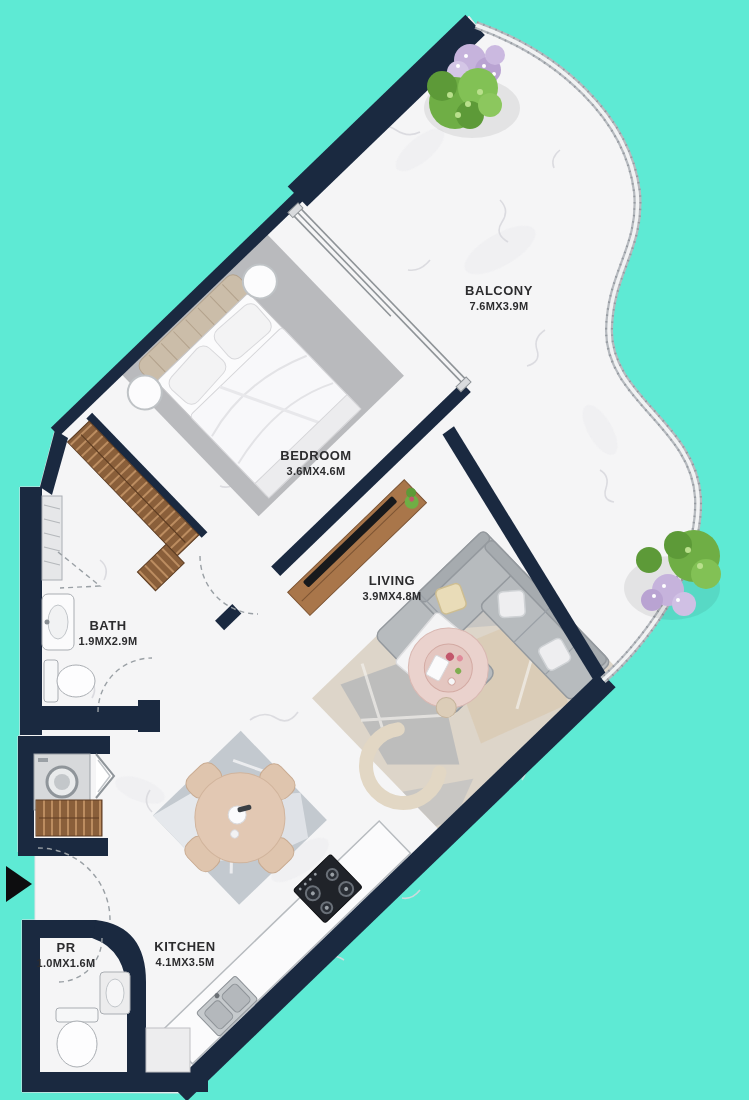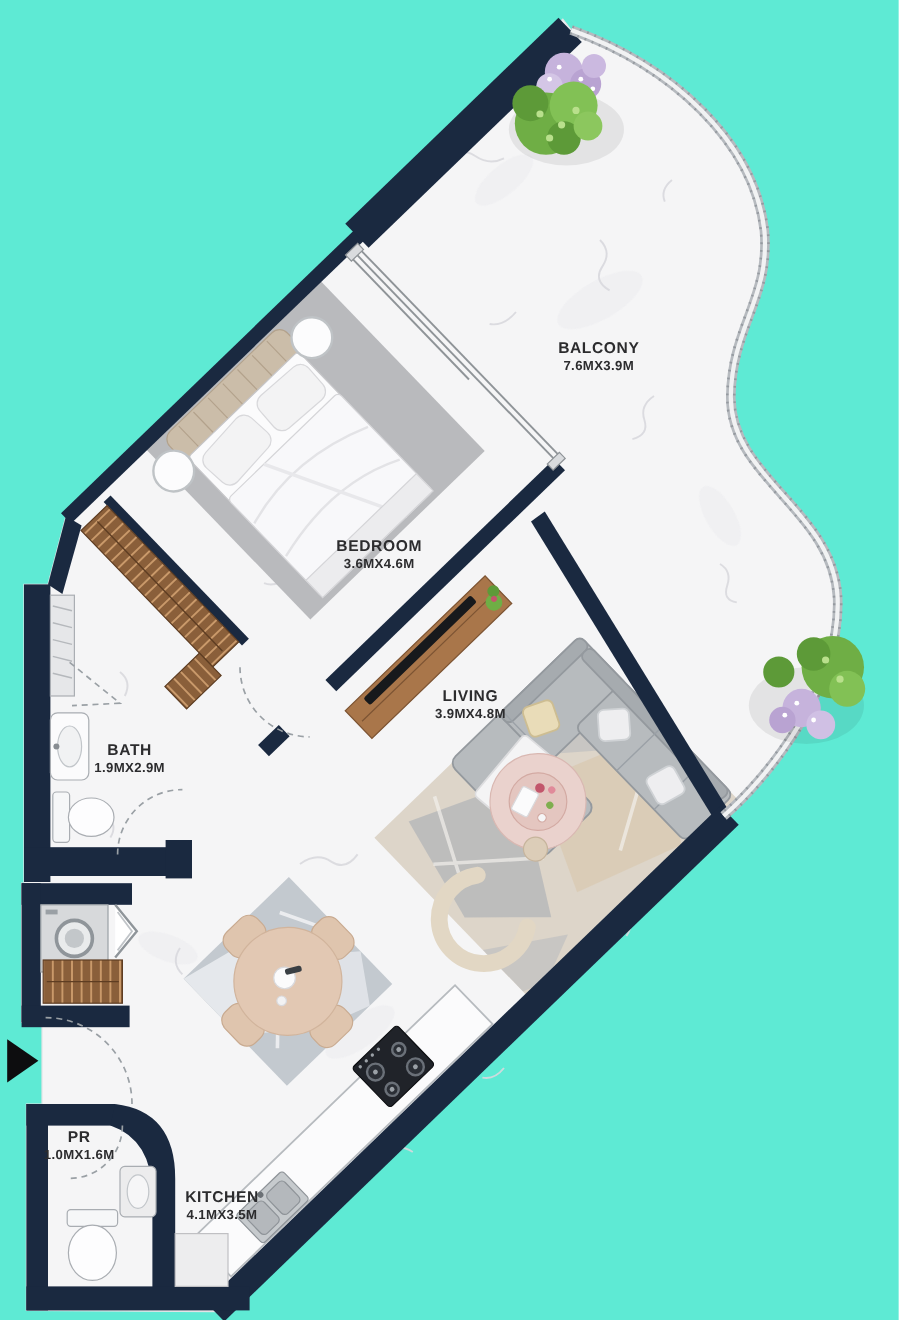--- a/index.html
+++ b/index.html
@@ -7,21 +7,21 @@
          font-family:Liberation Sans, sans-serif;}
   .stage svg{position:absolute;left:0;top:0;}
   .room-label{position:absolute;transform:translate(-50%,-50%);text-align:center;
               color:#2c2c2e;white-space:nowrap;z-index:5;}
   .room-name{font-size:13px;font-weight:700;letter-spacing:.5px;}
   .room-dims{font-size:11px;font-weight:700;letter-spacing:.3px;margin-top:2px;}
   .lbl-balcony{left:499px;top:297px;}
   .lbl-bedroom{left:316px;top:462px;}
   .lbl-living{left:392px;top:587px;}
   .lbl-bath{left:108px;top:632px;}
-  .lbl-kitchen{left:185px;top:1004px;}
+  .lbl-kitchen{left:185px;top:953px;}
   .lbl-pr{left:66px;top:954px;}
 </style>
 </head>
 <body>
 
 <div class="stage">
 
 <svg width="749" height="1100" viewBox="0 0 749 1100">
   <defs>
     <pattern id="hatchH" width="8" height="8" patternUnits="userSpaceOnUse">

